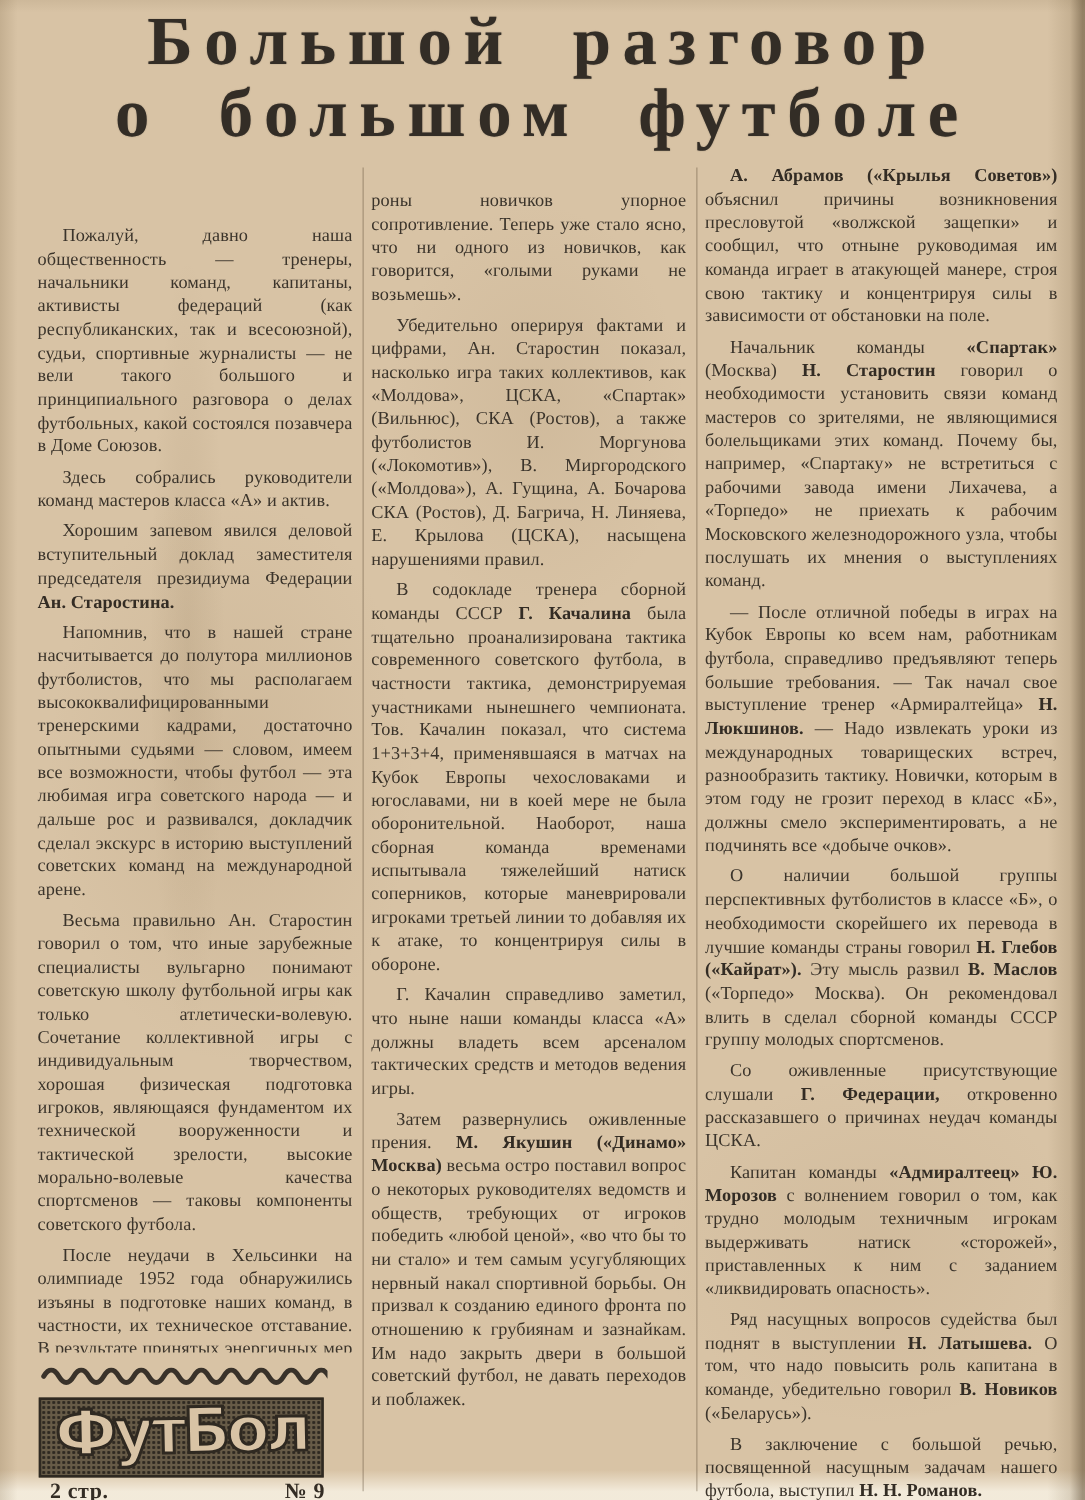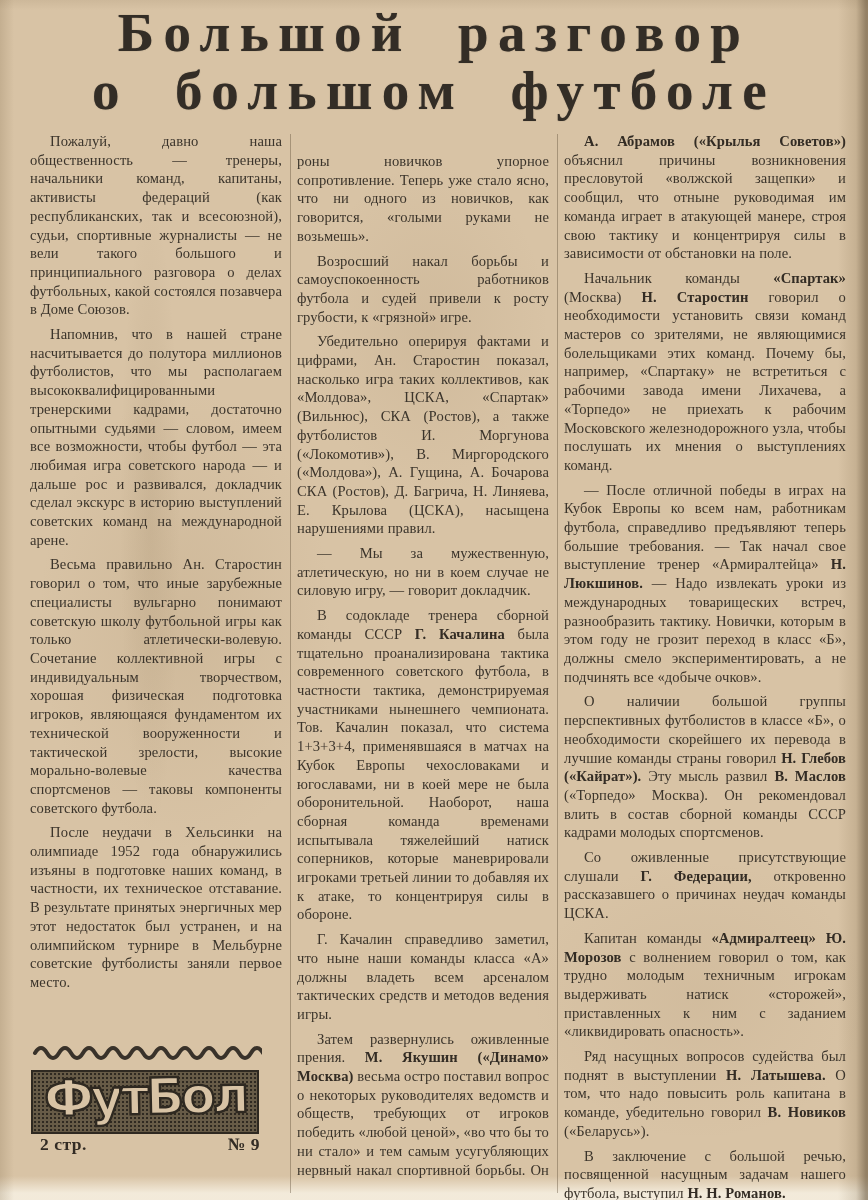--- a/index.html
+++ b/index.html
@@ -41,21 +41,21 @@
     padding:0 22px 0 30px;
   }
   .gap{width:15px;align-self:stretch;position:relative;}
   .gap::before{
     content:"";position:absolute;left:50%;top:2px;bottom:40px;
     width:1px;background:rgba(84,69,48,.38);
   }
   .col1{width:252px;flex:none;}
   .col2{width:252px;flex:none;height:1050px;overflow:hidden;}
   .col3{flex:1;min-width:0;}
-  .coltext{height:902px;overflow:hidden;}
+  .coltext{height:902px;overflow:hidden;margin-top:48px;}
   p.article-p{
     margin:0 0 6px 0;
     font-size:14.6px;
     line-height:18.7px;
     text-align:justify;
     text-indent:20px;
     letter-spacing:.1px;
   }
   p.article-p.cont{text-indent:0;margin-top:20px;}
   p.article-p b{font-weight:bold;color:#332c24;}
@@ -106,20 +106,22 @@
   <div class="headline">
     <div>Большой разговор</div>
     <div>о большом футболе</div>
   </div>
 
   <div class="body-cols">
 
     <div class="col1">
       <div class="coltext" id="col-0">
           <p class="article-p"><span>Пожалуй, давно наша общественность — тренеры, начальники команд, капитаны, активисты федераций (как республиканских, так и всесоюзной), судьи, спортивные журналисты — не вели такого большого и принципиального разговора о делах футбольных, какой состоялся позавчера в Доме Союзов.</span></p>
+          <p class="article-p"><span>Здесь собрались руководители команд мастеров класса «А» и актив.</span></p>
+          <p class="article-p"><span>Хорошим запевом явился деловой вступительный доклад заместителя председателя президиума Федерации </span><b>Ан. Старостина.</b></p>
           <p class="article-p"><span>Напомнив, что в нашей стране насчитывается до полутора миллионов футболистов, что мы располагаем высококвалифицированными тренерскими кадрами, достаточно опытными судьями — словом, имеем все возможности, чтобы футбол — эта любимая игра советского народа — и дальше рос и развивался, докладчик сделал экскурс в историю выступлений советских команд на международной арене.</span></p>
           <p class="article-p"><span>Весьма правильно Ан. Старостин говорил о том, что иные зарубежные специалисты вульгарно понимают советскую школу футбольной игры как только атлетически-волевую. Сочетание коллективной игры с индивидуальным творчеством, хорошая физическая подготовка игроков, являющаяся фундаментом их технической вооруженности и тактической зрелости, высокие морально-волевые качества спортсменов — таковы компоненты советского футбола.</span></p>
           <p class="article-p"><span>После неудачи в Хельсинки на олимпиаде 1952 года обнаружились изъяны в подготовке наших команд, в частности, их техническое отставание. В результате принятых энергичных мер этот недостаток был устранен, и на олимпийском турнире в Мельбурне советские футболисты заняли первое место.</span></p>
         </div>
 
       <div class="wavy-wrap">
         <svg width="230" height="14" viewBox="0 0 230 14" aria-hidden="true">
           <path d="M3,7 q6,-10 12,0 q6,10 12,0 q6,-10 12,0 q6,10 12,0 q6,-10 12,0 q6,10 12,0 q6,-10 12,0 q6,10 12,0 q6,-10 12,0 q6,10 12,0 q6,-10 12,0 q6,10 12,0 q6,-10 12,0 q6,10 12,0 q6,-10 12,0 q6,10 12,0 q6,-10 12,0 q6,10 12,0 q6,-10 12,0" fill="none" stroke="#39322a" stroke-width="4" stroke-linecap="round"></path>
         </svg>
       </div>
@@ -131,36 +133,34 @@
       <div class="footer-row">
         <span>2 стр.</span>
         <span>№ 9</span>
       </div>
     </div>
 
     <div class="gap"></div>
 
     <div class="col2" id="col-1">
         <p class="article-p cont"><span>роны новичков упорное сопротивление. Теперь уже стало ясно, что ни одного из новичков, как говорится, «голыми руками не возьмешь».</span></p>
-        <p class="article-p"><span>Возросший накал борьбы и самоуспокоенность работников футбола и судей привели к росту грубости, к «грязной» игре.</span></p>
         <p class="article-p"><span>Убедительно оперируя фактами и цифрами, Ан. Старостин показал, насколько игра таких коллективов, как «Молдова», ЦСКА, «Спартак» (Вильнюс), СКА (Ростов), а также футболистов И. Моргунова («Локомотив»), В. Миргородского («Молдова»), А. Гущина, А. Бочарова СКА (Ростов), Д. Багрича, Н. Линяева, Е. Крылова (ЦСКА), насыщена нарушениями правил.</span></p>
-        <p class="article-p"><span>— Мы за мужественную, атлетическую, но ни в коем случае не силовую игру, — говорит докладчик.</span></p>
         <p class="article-p"><span>В содокладе тренера сборной команды СССР </span><b>Г. Качалина</b><span> была тщательно проанализирована тактика современного советского футбола, в частности тактика, демонстрируемая участниками нынешнего чемпионата. Тов. Качалин показал, что система 1+3+3+4, применявшаяся в матчах на Кубок Европы чехословаками и югославами, ни в коей мере не была оборонительной. Наоборот, наша сборная команда временами испытывала тяжелейший натиск соперников, которые маневрировали игроками третьей линии то добавляя их к атаке, то концентрируя силы в обороне.</span></p>
         <p class="article-p"><span>Г. Качалин справедливо заметил, что ныне наши команды класса «А» должны владеть всем арсеналом тактических средств и методов ведения игры.</span></p>
         <p class="article-p"><span>Затем развернулись оживленные прения. </span><b>М. Якушин («Динамо» Москва)</b><span> весьма остро поставил вопрос о некоторых руководителях ведомств и обществ, требующих от игроков победить «любой ценой», «во что бы то ни стало» и тем самым усугубляющих нервный накал спортивной борьбы. Он призвал к созданию единого фронта по отношению к грубиянам и зазнайкам. Им надо закрыть двери в большой советский футбол, не давать переходов и поблажек.</span></p>
       </div>
 
     <div class="gap"></div>
 
     <div class="col3">
       <div id="col-2">
           <p class="article-p"><b>А. Абрамов («Крылья Советов»)</b><span> объяснил причины возникновения пресловутой «волжской защепки» и сообщил, что отныне руководимая им команда играет в атакующей манере, строя свою тактику и концентрируя силы в зависимости от обстановки на поле.</span></p>
           <p class="article-p"><span>Начальник команды </span><b>«Спартак»</b><span> (Москва) </span><b>Н. Старостин</b><span> говорил о необходимости установить связи команд мастеров со зрителями, не являющимися болельщиками этих команд. Почему бы, например, «Спартаку» не встретиться с рабочими завода имени Лихачева, а «Торпедо» не приехать к рабочим Московского железнодорожного узла, чтобы послушать их мнения о выступлениях команд.</span></p>
           <p class="article-p"><span>— После отличной победы в играх на Кубок Европы ко всем нам, работникам футбола, справедливо предъявляют теперь большие требования. — Так начал свое выступление тренер «Армиралтейца» </span><b>Н. Люкшинов.</b><span> — Надо извлекать уроки из международных товарищеских встреч, разнообразить тактику. Новички, которым в этом году не грозит переход в класс «Б», должны смело экспериментировать, а не подчинять все «добыче очков».</span></p>
-          <p class="article-p"><span>О наличии большой группы перспективных футболистов в классе «Б», о необходимости скорейшего их перевода в лучшие команды страны говорил </span><b>Н. Глебов («Кайрат»).</b><span> Эту мысль развил </span><b>В. Маслов</b><span> («Торпедо» Москва). Он рекомендовал влить в состав сборной команды СССР кадрами молодых спортсменов.</span></p>
+          <p class="article-p"><span>О наличии большой группы перспективных футболистов в классе «Б», о необходимости скорейшего их перевода в лучшие команды страны говорил </span><b>Н. Глебов («Кайрат»).</b><span> Эту мысль развил </span><b>В. Маслов</b><span> («Торпедо» Москва). Он рекомендовал влить в сделал сборной команды СССР группу молодых спортсменов.</span></p>
           <p class="article-p"><span>Со оживленные присутствующие слушали </span><b>Г. Федерации,</b><span> откровенно рассказавшего о причинах неудач команды ЦСКА.</span></p>
           <p class="article-p"><span>Капитан команды </span><b>«Адмиралтеец» Ю. Морозов</b><span> с волнением говорил о том, как трудно молодым техничным игрокам выдерживать натиск «сторожей», приставленных к ним с заданием «ликвидировать опасность».</span></p>
           <p class="article-p"><span>Ряд насущных вопросов судейства был поднят в выступлении </span><b>Н. Латышева.</b><span> О том, что надо повысить роль капитана в команде, убедительно говорил </span><b>В. Новиков</b><span> («Беларусь»).</span></p>
           <p class="article-p"><span>В заключение с большой речью, посвященной насущным задачам нашего футбола, выступил </span><b>Н. Н. Романов.</b></p>
         </div>
       <div class="byline">Ю. ВАНЬЯТ,</div>
     </div>
 
   </div>
 </div>

